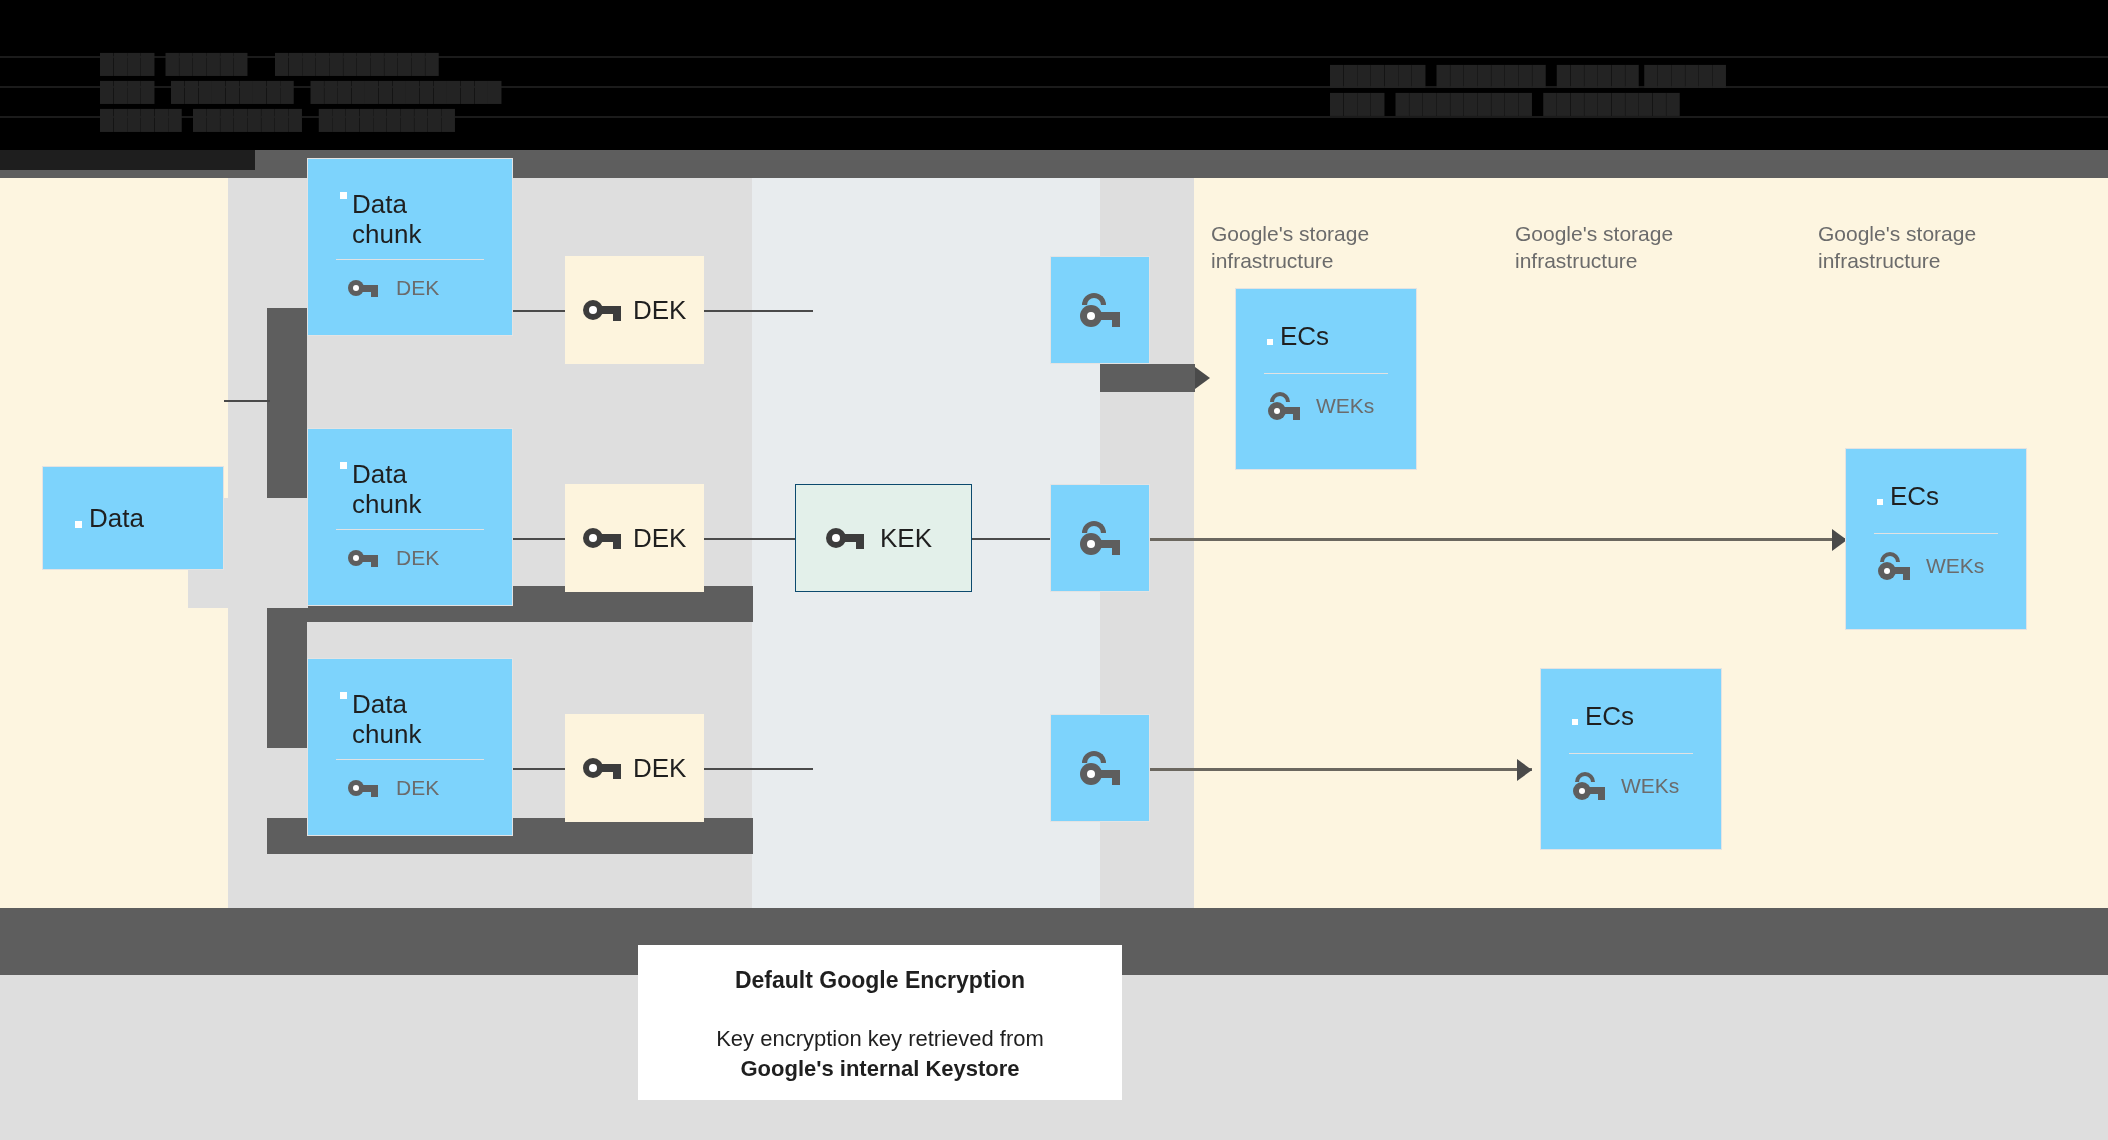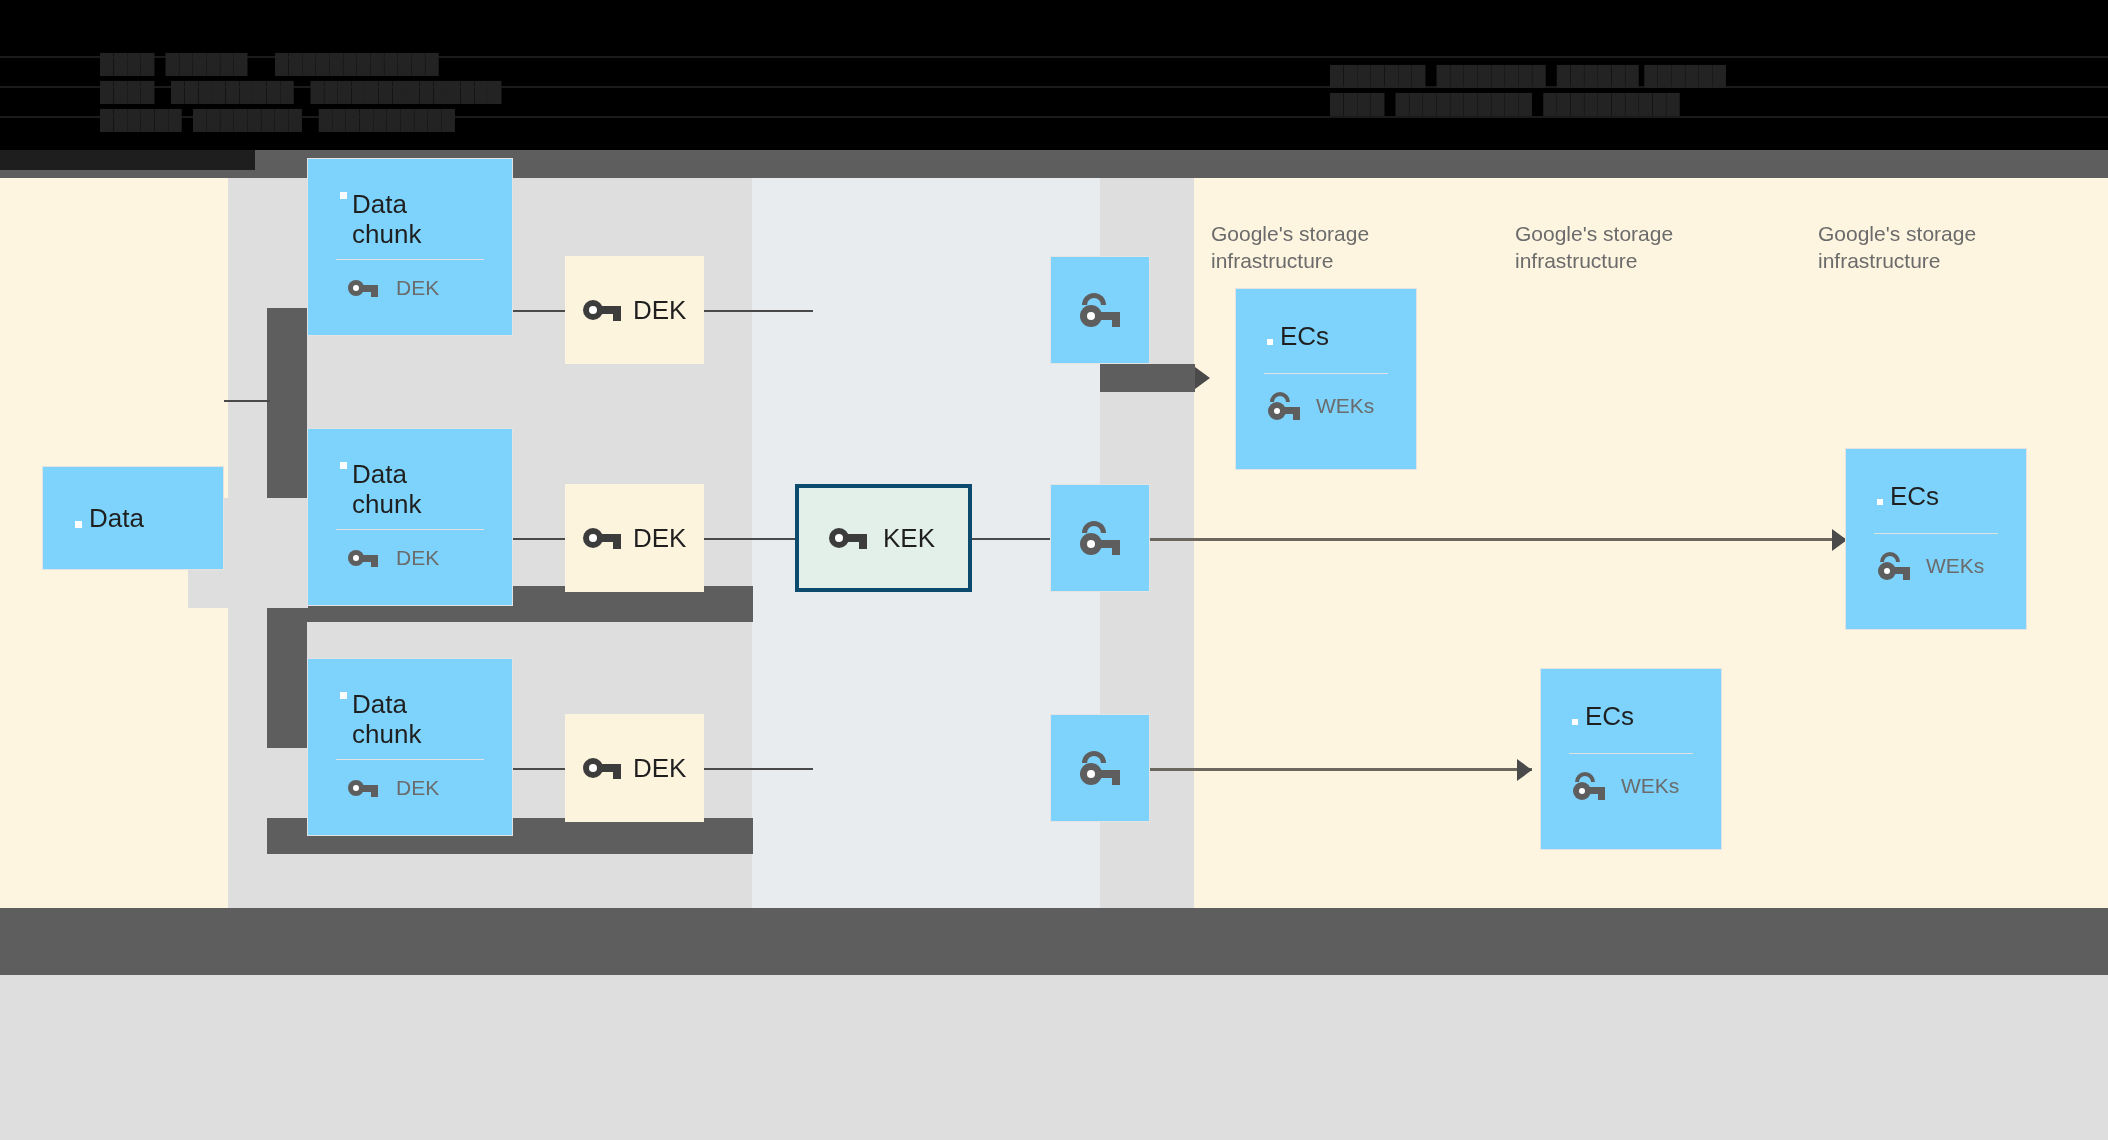--- a/index.html
+++ b/index.html
@@ -17,21 +17,21 @@
   
   #stage{position:absolute;left:0;top:178px;width:2108px;height:730px;}
   .panel{position:absolute;top:0;height:730px;}
   .pnl-cream{background:#fdf5e0;}
   .pnl-blue{background:#e8ecee;}
   .colstrip{position:absolute;background:#dedede;}
 
   
   .node{position:absolute;background:#7dd3fc;border:1px solid #e3e3e3;box-sizing:border-box;}
   .node-yellow{position:absolute;background:#fdf4dd;box-sizing:border-box;}
-  .node-green{position:absolute;background:#e3f0ea;border:4px solid #0c4a6e;box-sizing:border-box;}
+  .node-green{position:absolute;background:#e3f0ea;border:1px solid #0c4a6e;box-sizing:border-box;}
 
   .row-flex{display:flex;align-items:center;}
   .lbl-dark{color:#1f1f1f;font-size:26px;line-height:30px;}
   .lbl-gray{color:#6b6b6b;font-size:21px;}
   .divider{height:1px;background:#e2e2e2;}
 
   
   .srv{display:inline-block;}
   .srv .bar{width:46px;height:13px;background:#5e5e5e;margin-bottom:6px;position:relative;border-radius:1px;}
   .srv .bar:last-child{margin-bottom:0;}
@@ -345,14 +345,21 @@
         <span class="lbl-gray" style="margin-left:16px;">WEKs</span>
       </div>
     </div>
 
   </div>
 
   <div class="band-dark" style="left:0;top:908px;width:2108px;height:67px;"></div>
 
   <div class="footer"></div>
 
+  <div class="caption">
+    <div class="cap-t">Default Google Encryption</div>
+    <div class="cap-b">
+      <span>Key encryption key retrieved from</span><br>
+      <b>Google's internal Keystore</b>
+    </div>
+  </div>
 
 </div>
 
 </body></html>

